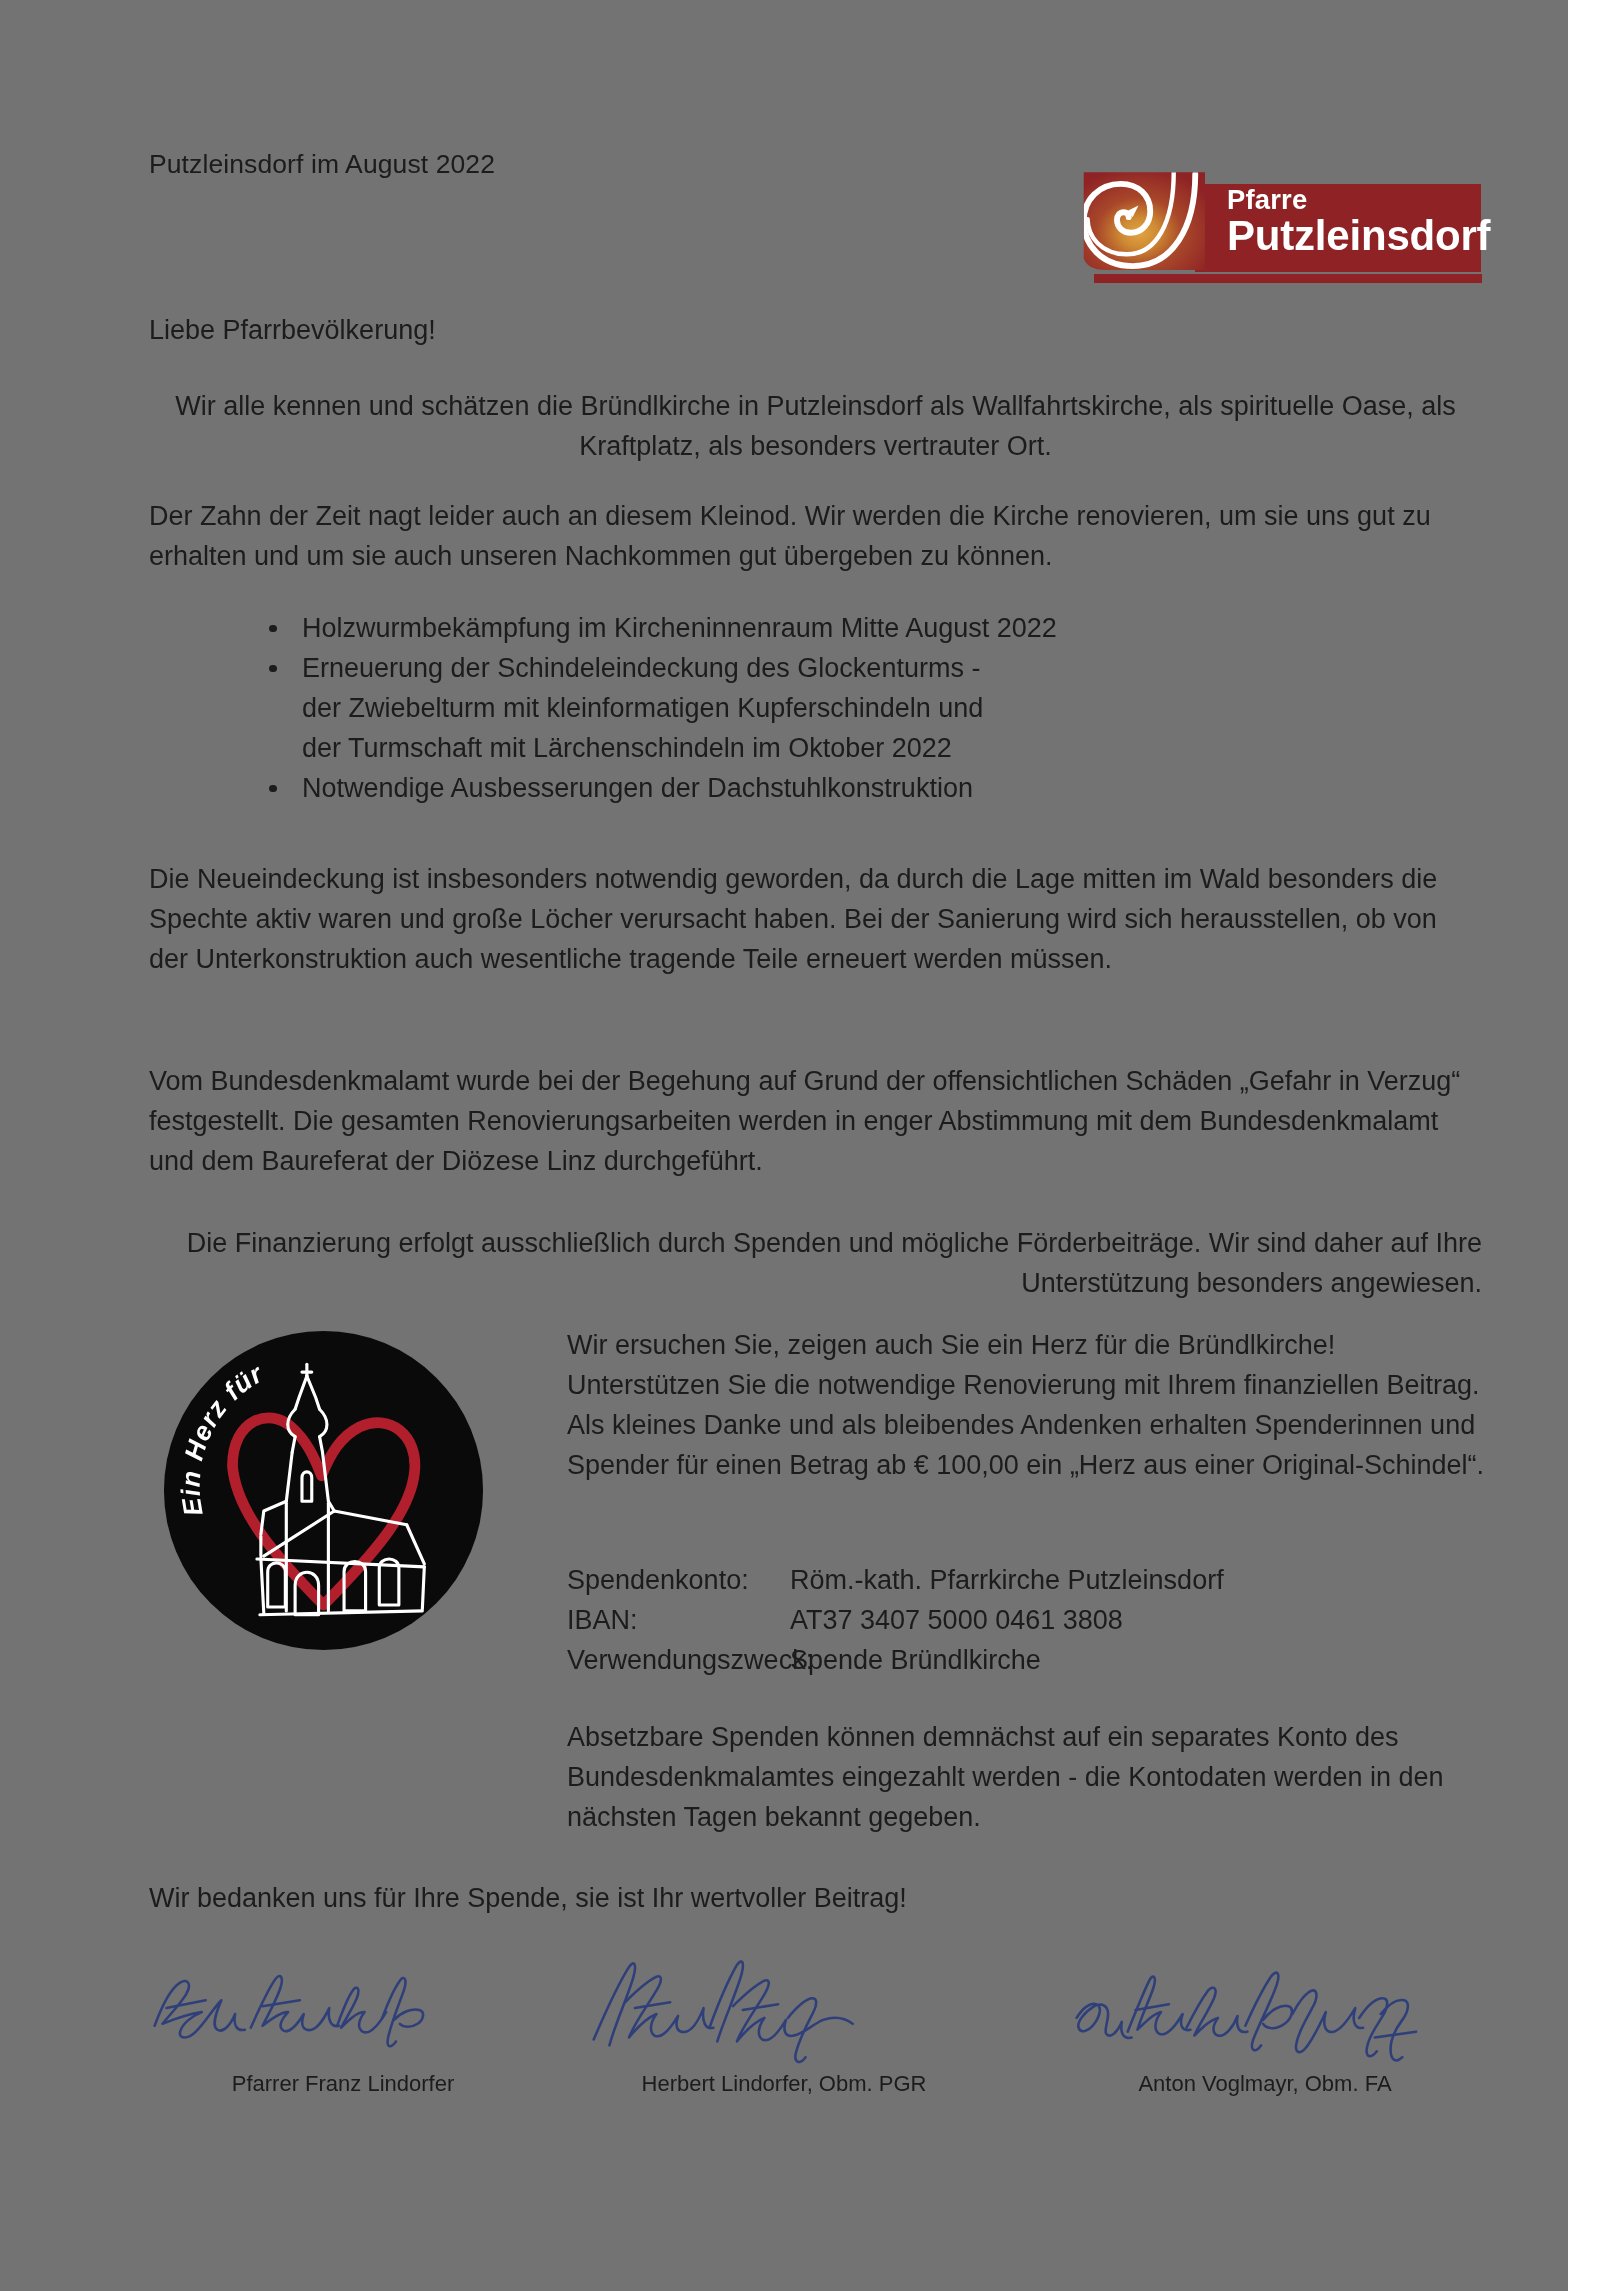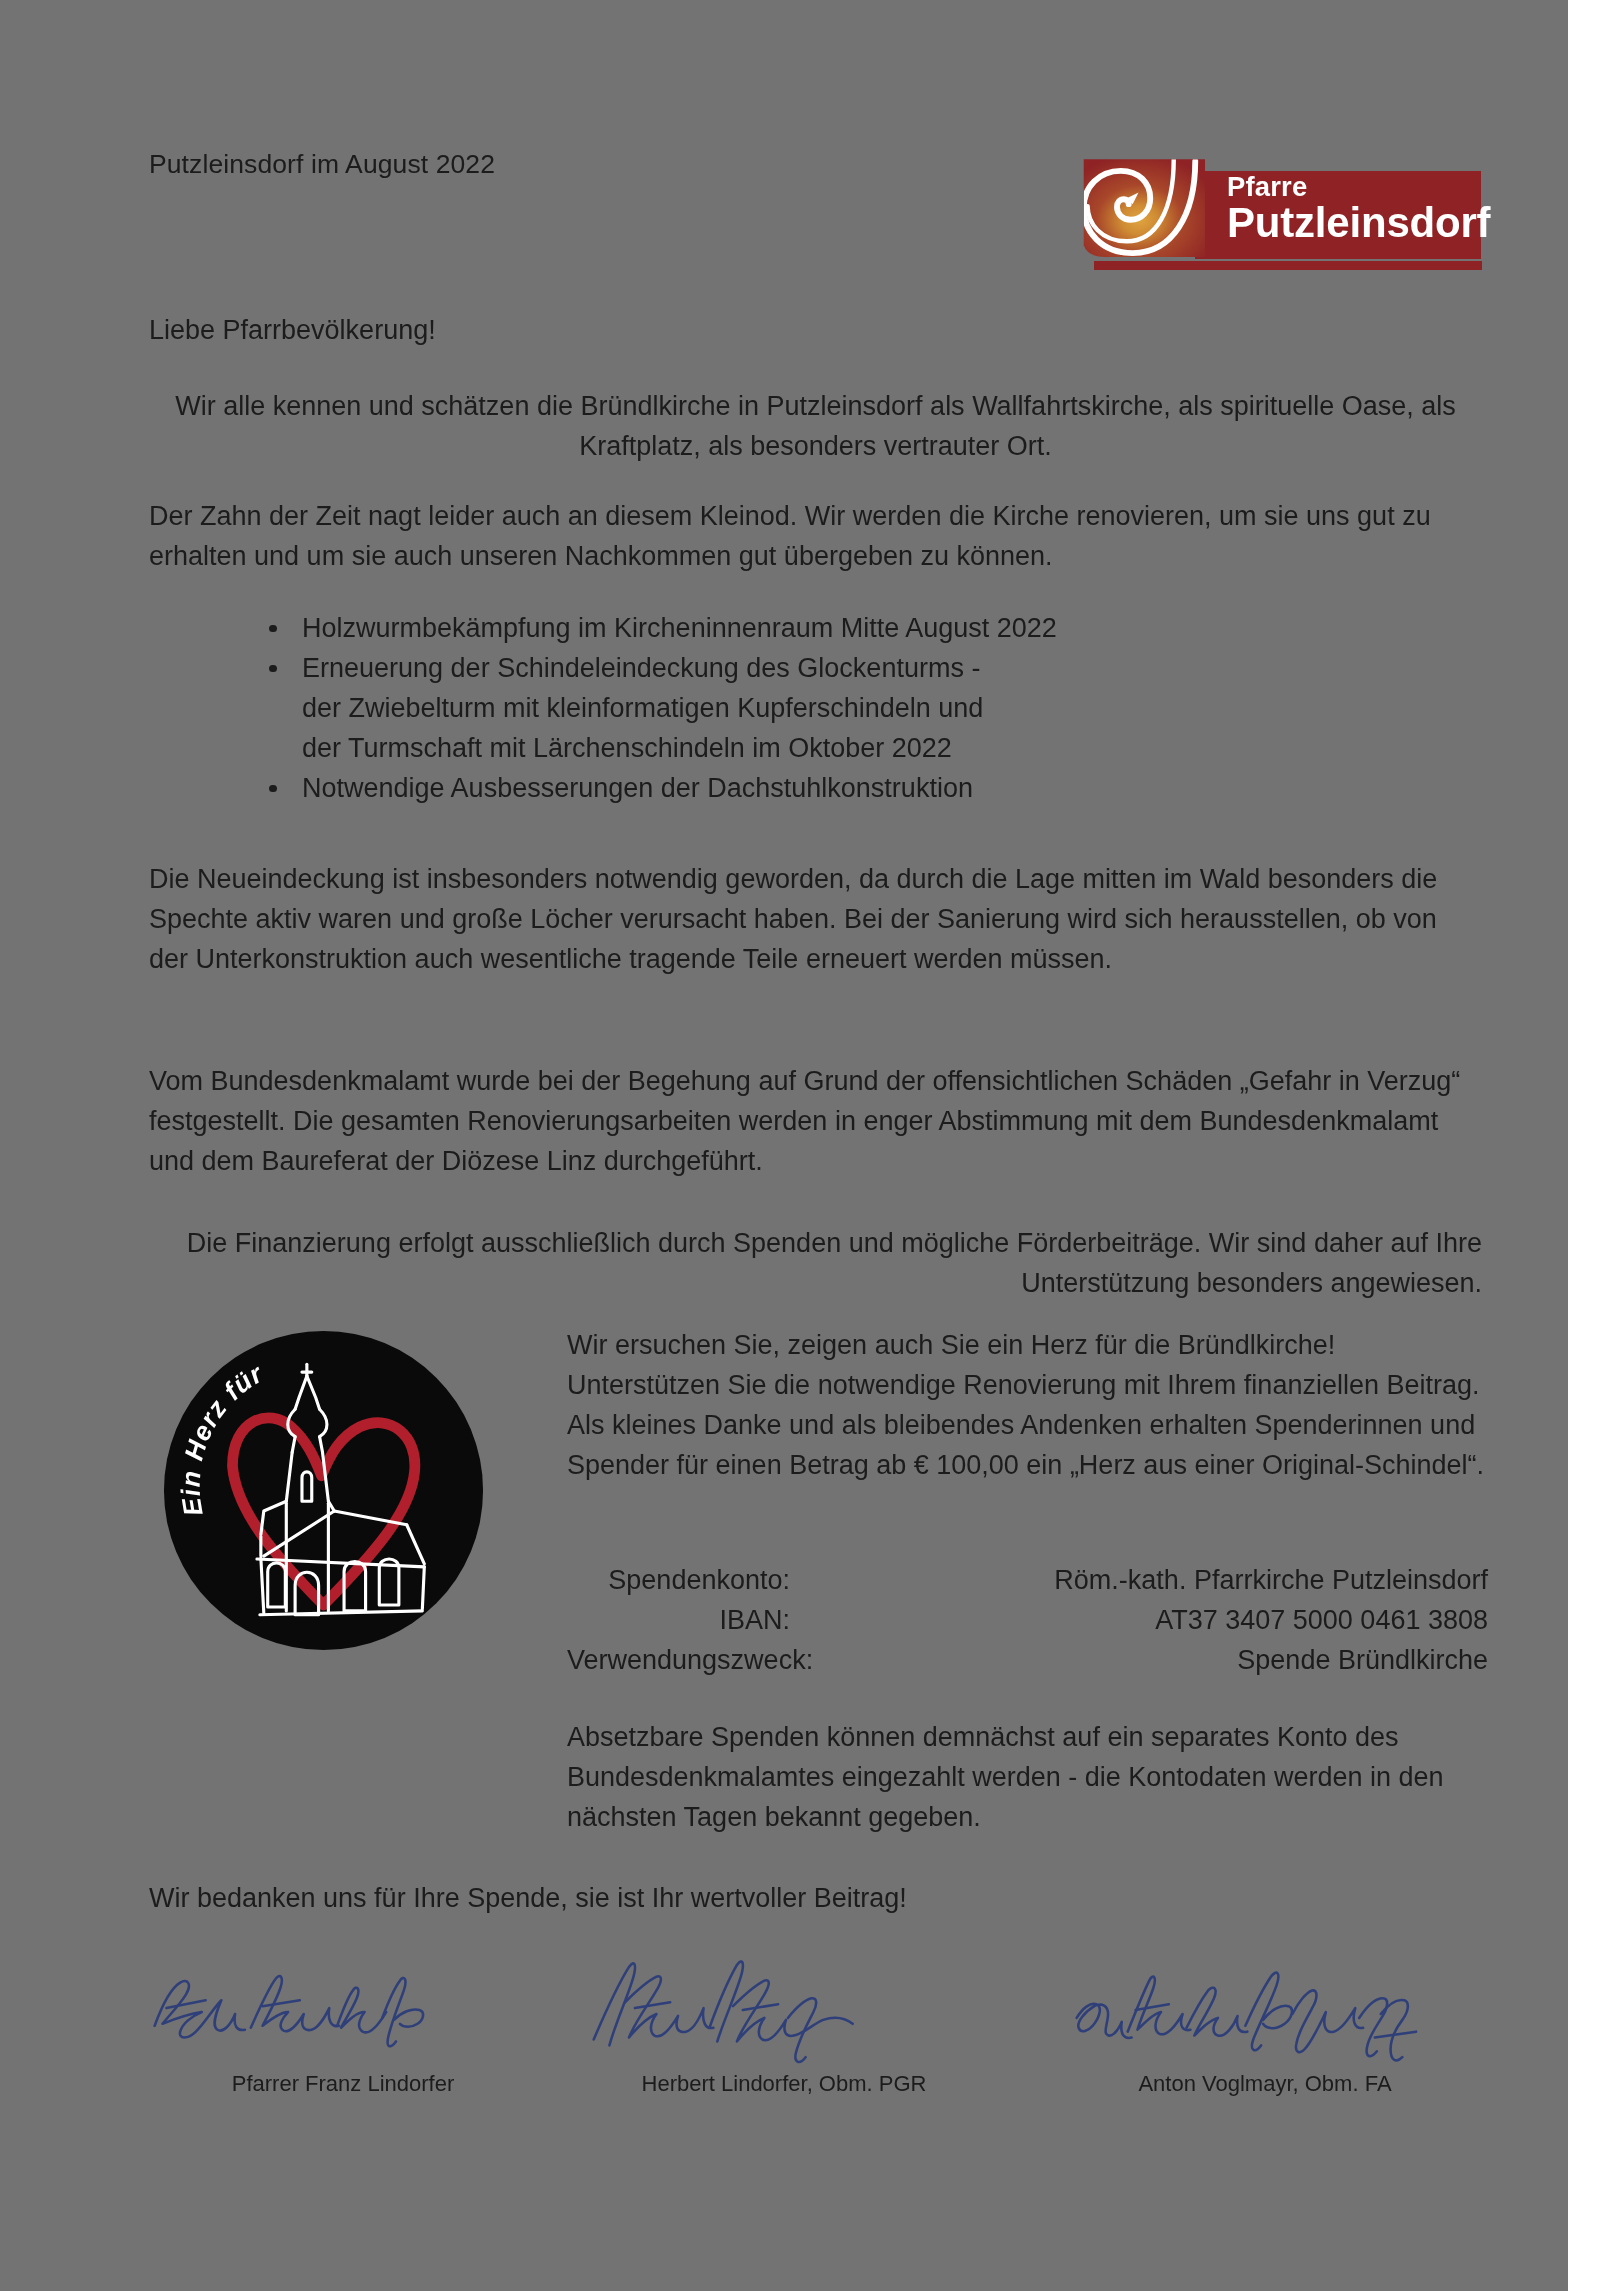--- a/index.html
+++ b/index.html
@@ -35,21 +35,21 @@
     font-size: 26.5px;
     letter-spacing: 0.1px;
     white-space: nowrap;
     color: #1c1c1c;
   }
 
   
   .logo {
     position: absolute;
     left: 1070px;
-    top: 155px;
+    top: 168px;
     width: 412px;
     height: 116px;
   }
   .logo-swirl-box {
     position: absolute;
     left: 0; top: 0;
     width: 137px;
     height: 111px;
   }
   .logo-bar {
@@ -168,21 +168,20 @@
     line-height: 40px;
     color: #1c1c1c;
   }
   .right-col .rp { margin: 0; }
   .rp.lead { position: absolute; top: 11.8px; left: 0; width: 921px; }
   .kv {
     position: absolute;
     top: 247px;
     left: 0;
     width: 921px;
-    text-align: right;
   }
   .kv-row {
     display: flex;
     line-height: 40px;
   }
   .kv-label { width: 223px; flex: none; }
   .kv-value { flex: 1; }
   .rp.tail { position: absolute; top: 404px; left: 0; width: 921px; }
 
   

